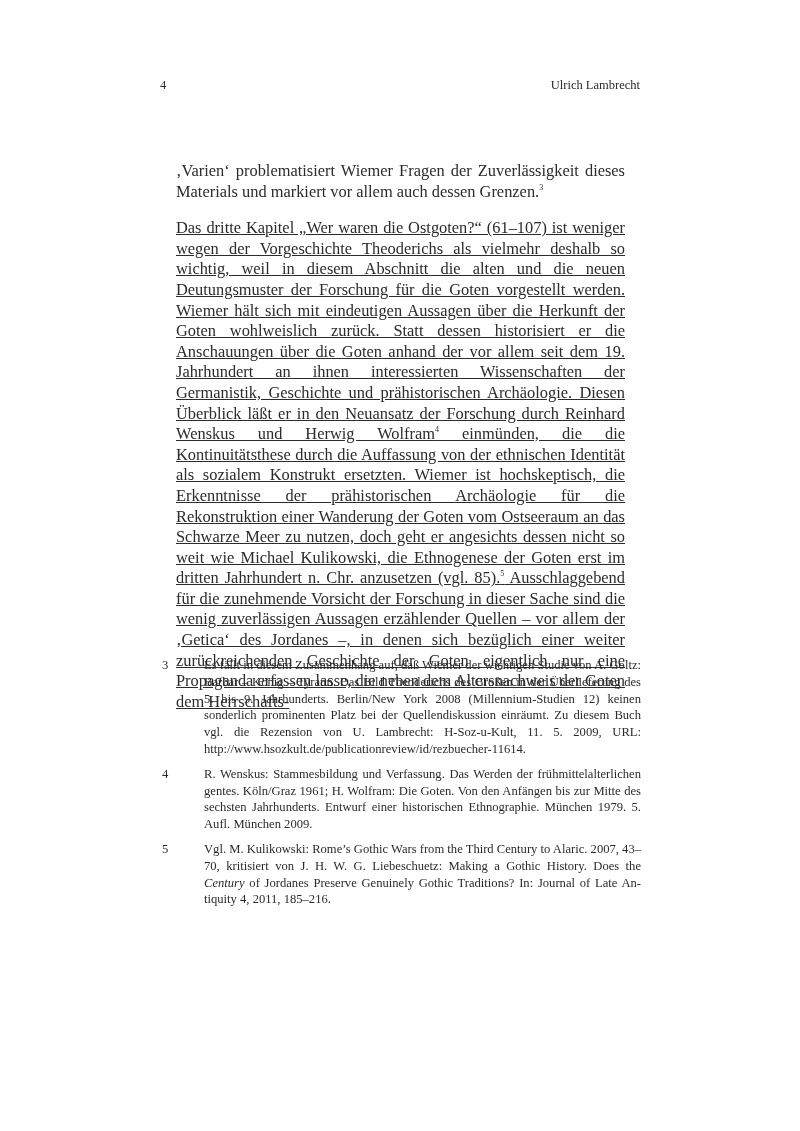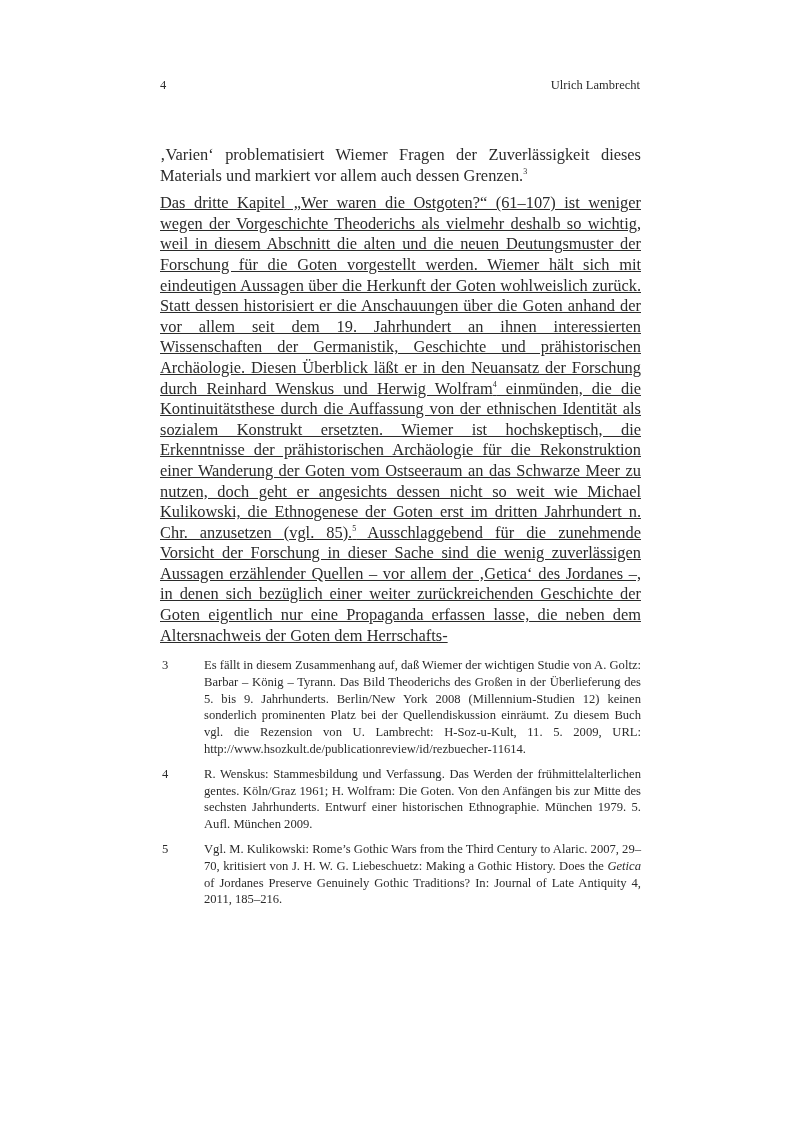--- a/index.html
+++ b/index.html
@@ -40,21 +40,21 @@
       position: absolute;
       top: 145px;
       left: 160px;
       width: 481px;
       font-size: 16.4px;
       line-height: 20.6px;
       text-align: justify;
       hyphens: manual;
     }
     .body-text p {
-      margin: 0;
+      margin: 16px;
     }
     .body-text p + p {
       margin-top: 7px;
       text-decoration: underline;
     }
     sup {
       font-size: 8px;
       line-height: 0;
       vertical-align: 7px;
     }
@@ -100,15 +100,15 @@
   <div class="footnote">
     <span class="fn-num">3</span>
     <span class="fn-text">Es fällt in diesem Zusammenhang auf, daß Wiemer der wichtigen Studie von A. Goltz: Barbar – König – Tyrann. Das Bild Theoderichs des Großen in der Über­lieferung des 5. bis 9. Jahrhunderts. Berlin/New York 2008 (Millennium-Studien 12) keinen sonderlich prominenten Platz bei der Quellendiskussion einräumt. Zu diesem Buch vgl. die Rezension von U. Lambrecht: H-Soz-u-Kult, 11. 5. 2009, URL: http://www.hsozkult.de/publicationreview/id/rezbuecher-11614.</span>
   </div>
   <div class="footnote">
     <span class="fn-num">4</span>
     <span class="fn-text">R. Wenskus: Stammesbildung und Verfassung. Das Werden der frühmittelalter­lichen gentes. Köln/Graz 1961; H. Wolfram: Die Goten. Von den Anfängen bis zur Mitte des sechsten Jahrhunderts. Entwurf einer historischen Ethnographie. Mün­chen 1979. 5. Aufl. München 2009.</span>
   </div>
   <div class="footnote">
     <span class="fn-num">5</span>
-    <span class="fn-text"><span>Vgl. M. Kulikowski: Rome’s Gothic Wars from the Third Century to Alaric. 2007, 29–70, kritisiert von J. H. W. G. Liebeschuetz: Making a Gothic History. Does the </span><em>Getica</em><span> of Jordanes Preserve Genuinely Gothic Traditions? In: Journal of Late An­tiquity 4, 2011, 185–216.</span></span>
+    <span class="fn-text"><span>Vgl. M. Kulikowski: Rome’s Gothic Wars from the Third Century to Alaric. 2007, 43–70, kritisiert von J. H. W. G. Liebeschuetz: Making a Gothic History. Does the </span><em>Century</em><span> of Jordanes Preserve Genuinely Gothic Traditions? In: Journal of Late An­tiquity 4, 2011, 185–216.</span></span>
   </div>
 </div>
 
 </body></html>

